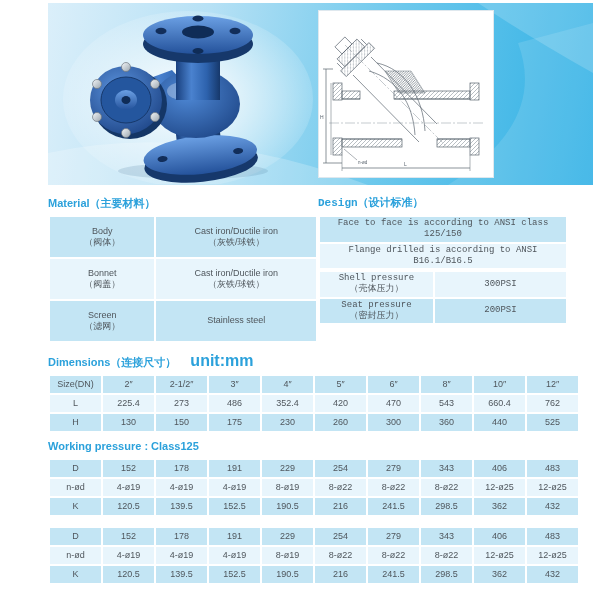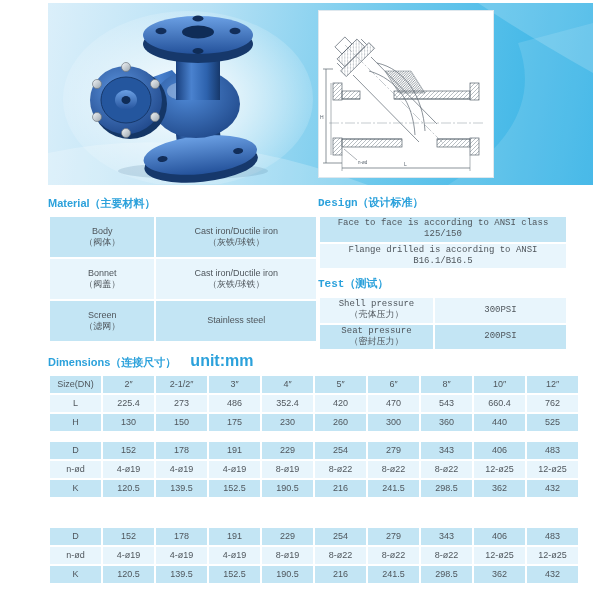--- a/index.html
+++ b/index.html
@@ -231,21 +231,20 @@
         <tbody>
             <tr class="dark">
           <td>Face to face is according to ANSI class 125/150</td>
         </tr>
         <tr class="light">
           <td>Flange drilled is according to ANSI B16.1/B16.5</td>
         </tr>
       </tbody>
         </table>
 
-      <div class="sec-title" style="margin-top:8px;">Test（测试）</div>
       <table class="t test">
         <tbody>
         <tr class="light">
           <td class="lab">
             <span class="cell-en">Shell pressure</span>
             <span class="cell-cn">（壳体压力）</span>
           </td>
           <td colspan="2">300PSI</td>
         </tr>
         <tr class="dark">
@@ -300,20 +299,21 @@
         <td>300</td>
         <td>360</td>
         <td>440</td>
         <td>525</td>
       </tr>
     </tbody>
       </table>
   </div>
 
   <div class="c125-sec">
+    <div class="sec-title">Working pressure : Class125</div>
     <table class="t gridt">
       <tbody>
           <tr class="dark">
         <td>D</td>
         <td>152</td>
         <td>178</td>
         <td>191</td>
         <td>229</td>
         <td>254</td>
         <td>279</td>

